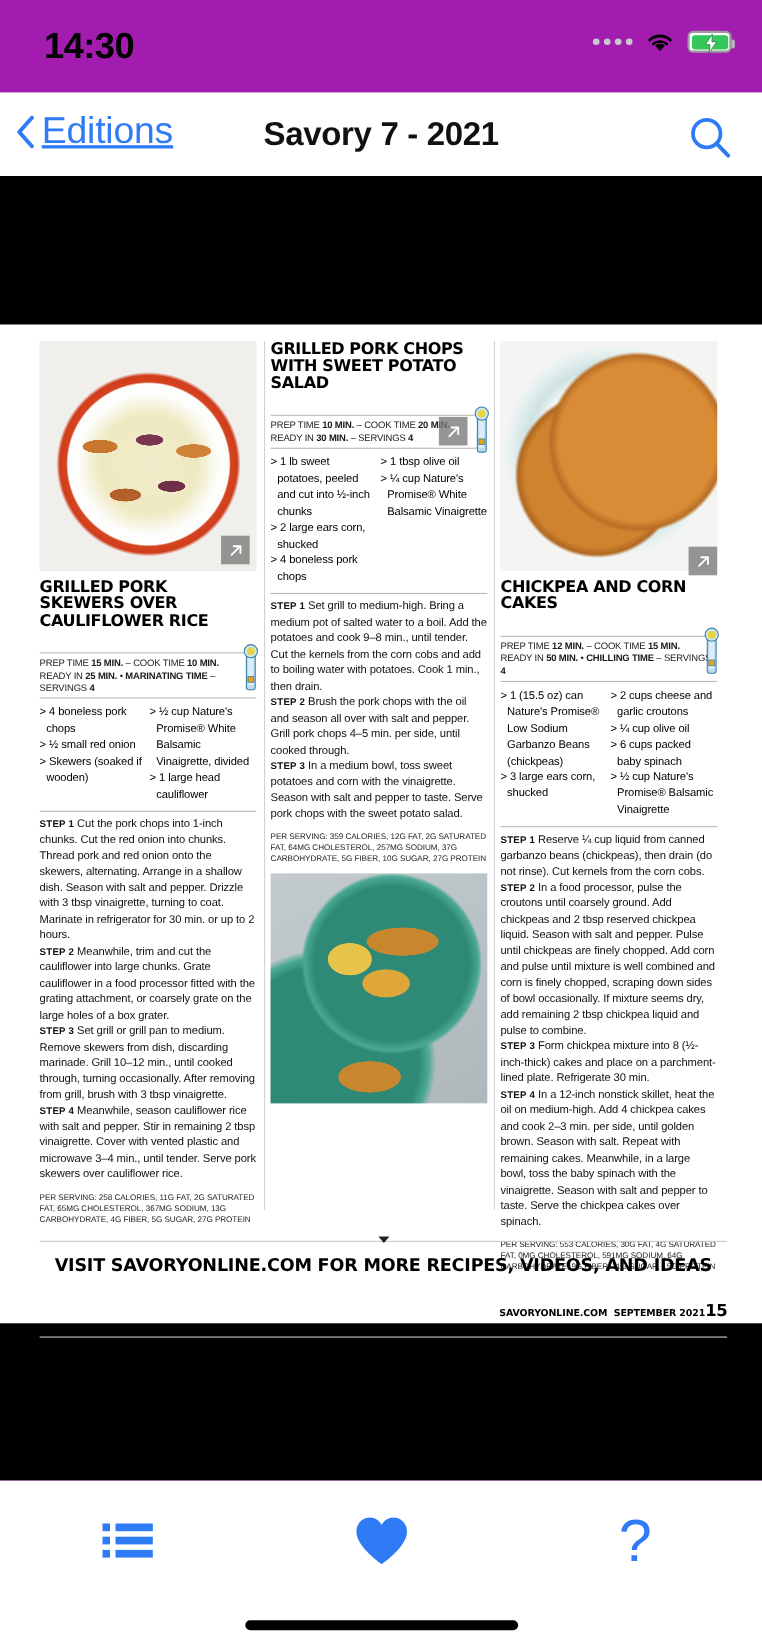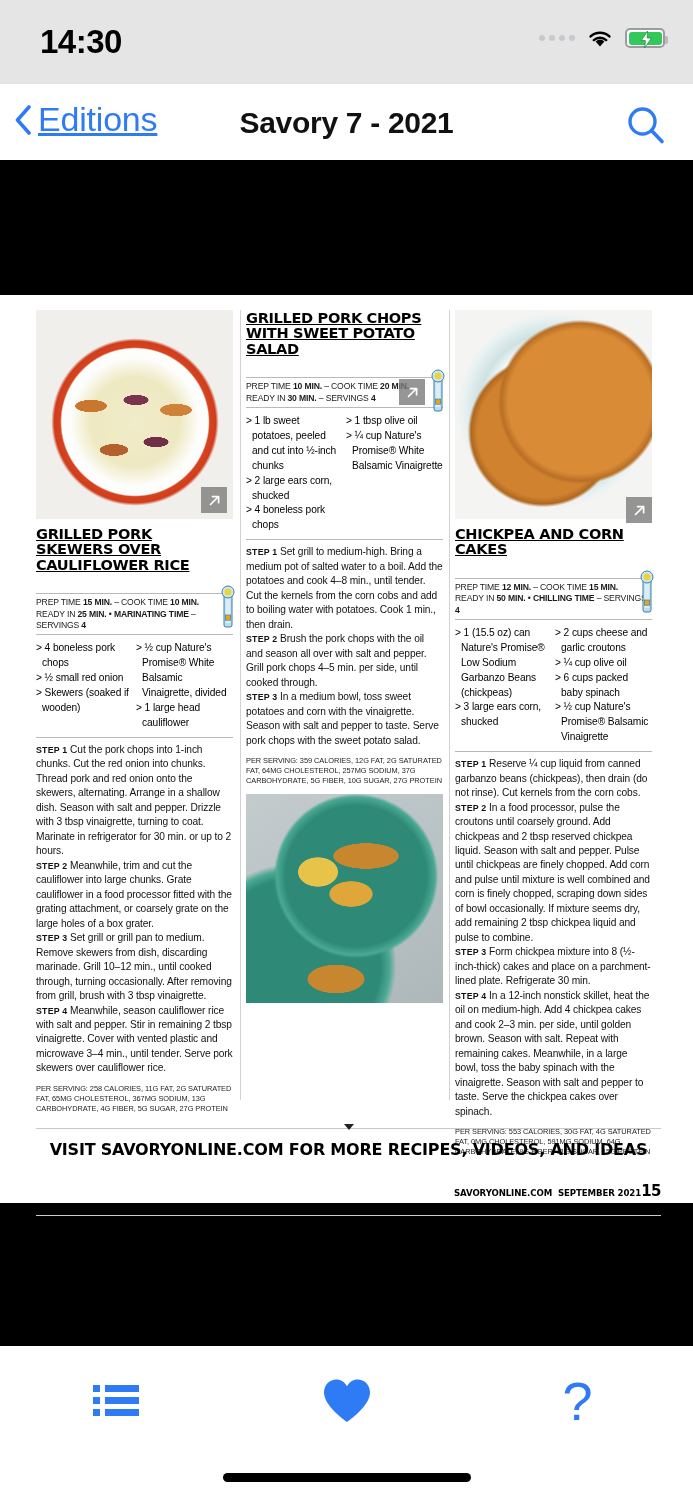--- a/index.html
+++ b/index.html
@@ -1,18 +1,18 @@
 <!DOCTYPE html>
 <html><head>
 <meta charset="utf-8">
 <style>
   * { margin:0; padding:0; box-sizing:border-box; }
   html,body{ width:693px; height:1500px; background:#ffffff;
     font-family:"Liberation Sans", sans-serif; -webkit-font-smoothing:antialiased; }
-  #app{ position:relative; width:693px; height:1500px; overflow:hidden; background:#e5e5e5; }
+  #app{ position:relative; width:693px; height:1500px; overflow:hidden; background:#a21caf; }
 
   
   .statusbar{ position:absolute; left:0; top:0; width:693px; height:84px; }
   .status-time{ position:absolute; left:40px; top:23px; font-size:33px; font-weight:600;
      letter-spacing:-0.5px; color:#000; }
   .status-right{ position:absolute; right:28px; top:28px; display:flex; align-items:center; gap:12px; }
   .dots{ display:flex; gap:4px; align-items:center; }
   .dots i{ width:6px; height:6px; border-radius:50%; background:#c8c8cd; display:block; }
   .wifi{ width:26px; height:19px; position:relative; }
   .battery{ width:40px; height:20px; border:2px solid #9b9ba0; border-radius:5px;
@@ -48,21 +48,21 @@
   .col-div{ position:absolute; top:0; width:1px; height:790px; background:#d2d2d2; }
   .div-1{ left:204px; } .div-2{ left:413px; }
 
   .photo{ width:197px; height:209px; position:relative; overflow:hidden; background:#eceae6; }
   .photo .expand{ position:absolute; right:6px; bottom:6px; width:26px; height:26px;
      background:rgba(120,120,120,.78); display:flex; align-items:center; justify-content:center;
      cursor:pointer; }
   .photo .expand svg{ width:15px; height:15px; }
 
   .rtitle{ font-family:"DejaVu Sans", sans-serif; font-weight:bold; font-size:14.6px;
-     line-height:1.06; letter-spacing:-0.35px; color:#000; text-transform:uppercase;text-decoration:underline; }
+     line-height:1.06; letter-spacing:-0.35px; color:#000; text-transform:uppercase; }
   .meta-wrap{ position:relative; margin-top:21px; }
   .rule{ height:1px; background:#b9b9b9; }
   .meta{ font-size:8.6px; line-height:1.32; color:#1a1a1a; letter-spacing:-0.15px;
      padding:3px 0 3px 0; font-family:"Liberation Sans", sans-serif; }
   .meta b{ font-weight:700; }
   .badge{ position:absolute; right:-2px; top:-8px; width:14px; height:48px; }
 
   .ingredients{ display:flex; gap:3px; padding-top:6px; }
   .ing-col{ width:50%; font-size:10.2px; line-height:1.46; color:#000; letter-spacing:-0.1px; }
   .ing-col li{ list-style:none; text-indent:-6px; padding-left:6px; }
@@ -282,21 +282,21 @@
               </ul>
               <ul class="ing-col">
                 <li>&gt; 1 tbsp olive oil</li>
                 <li>&gt; ¼ cup Nature's Promise® White Balsamic Vinaigrette</li>
               </ul>
             </div>
             <div class="ing-sep"></div>
 
             <div class="steps">
               <span class="sn">STEP 1</span>
-              <span>Set grill to medium-high. Bring a medium pot of salted water to a boil. Add the potatoes and cook 4–8 min., until tender. Cut the kernels from the corn cobs and add to boiling water with potatoes. Cook 1 min., then drain.</span><br>
+              <span>Set grill to medium-high. Bring a medium pot of salted water to a boil. Add the potatoes and cook 9–8 min., until tender. Cut the kernels from the corn cobs and add to boiling water with potatoes. Cook 1 min., then drain.</span><br>
               <span class="sn">STEP 2</span>
               <span>Brush the pork chops with the oil and season all over with salt and pepper. Grill pork chops 4–5 min. per side, until cooked through.</span><br>
               <span class="sn">STEP 3</span>
               <span>In a medium bowl, toss sweet potatoes and corn with the vinaigrette. Season with salt and pepper to taste. Serve pork chops with the sweet potato salad.</span>
             </div>
             <div class="nutri">PER SERVING: 359 CALORIES, 12G FAT, 2G SATURATED FAT, 64MG CHOLESTEROL, 257MG SODIUM, 37G CARBOHYDRATE, 5G FIBER, 10G SUGAR, 27G PROTEIN</div>
 
             <div class="mid-photo ph-chops"></div>
           </div>
 

